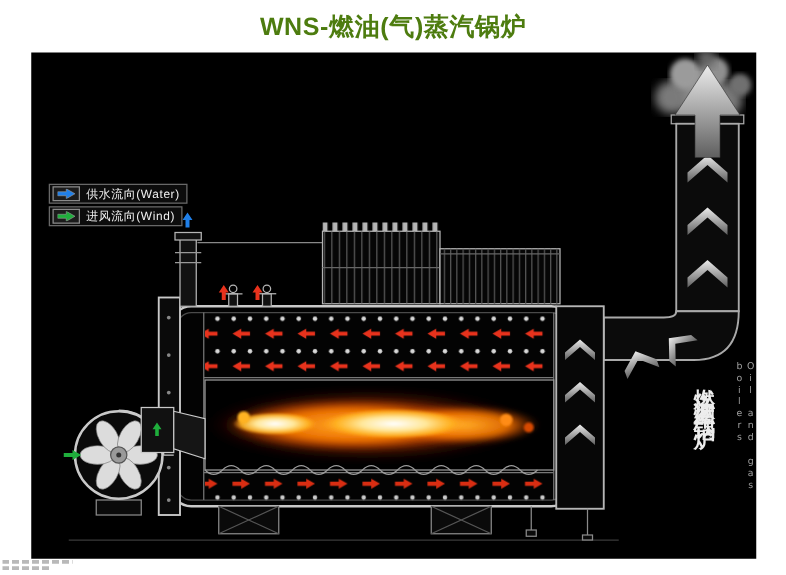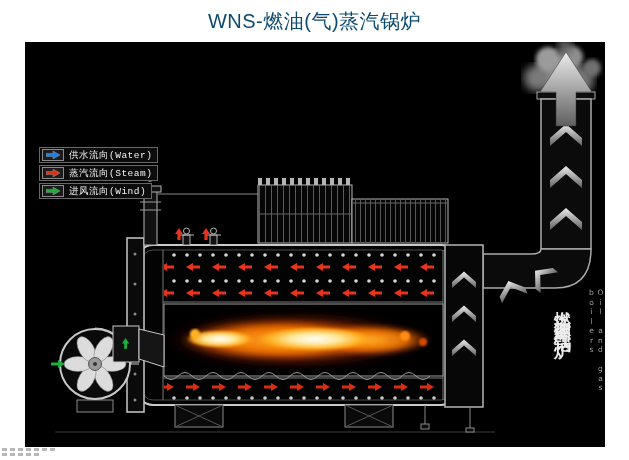--- a/index.html
+++ b/index.html
@@ -1,27 +1,27 @@
 <!DOCTYPE html>
 <html><head>
 <meta charset="utf-8">
 <style>
   *{box-sizing:border-box;margin:0;padding:0}
   body{width:629px;height:460px;background:#fff;font-family:"Liberation Sans",sans-serif;overflow:hidden}
   .stage{position:relative;width:629px;height:460px;background:#fff}
   .title-bar{position:absolute;left:0;top:0;width:629px;height:42px;display:flex;align-items:center;justify-content:center;background:#fff}
-  .title-bar h1{font-size:20px;font-weight:400;color:#0c4a6e;letter-spacing:0.5px}
+  .title-bar h1{font-size:20px;font-weight:700;color:#4d7c0f;letter-spacing:0.5px}
   .panel{position:absolute;left:25px;top:42px;width:580px;height:405px;background:#000;overflow:hidden}
   .panel svg{position:absolute;left:0;top:0}
   
   .legend{position:absolute;left:14px;top:105px;display:flex;flex-direction:column;gap:2px}
   .legend-row{display:flex;align-items:center;gap:5px;background:#0c0c0c;border:1px solid #686868;padding:1px 5px 1px 2px;width:max-content;height:16px}
   .chip{width:22px;height:12px;background:#1b1b1b;border:1px solid #8a8a8a;display:flex;align-items:center;justify-content:center}
   .chip svg{position:static;display:block}
-  .legend-label{font-size:9.5px;color:#f2f2f2;letter-spacing:0.5px;white-space:nowrap;font-family:Liberation Mono, monospace}
+  .legend-label{font-size:9.5px;color:#f2f2f2;letter-spacing:0.5px;white-space:nowrap;font-family:Liberation Sans, sans-serif}
   
   .side-cn{position:absolute;left:527px;top:256px;writing-mode:vertical-rl;text-orientation:upright;color:#ededed;font-size:17px;font-weight:600;letter-spacing:6px;font-family:"DejaVu Sans","Liberation Sans",sans-serif}
   .side-en{position:absolute;left:562px;top:246px;writing-mode:vertical-rl;text-orientation:upright;color:#9f9f9f;font-size:7.5px;letter-spacing:0.5px;font-family:"DejaVu Sans","Liberation Sans",sans-serif}
   
   .watermark{position:absolute;left:2px;bottom:2px;width:56px}
   .watermark i{display:block;height:3px;margin-bottom:2px;background:repeating-linear-gradient(90deg,#b9b9b9 0 5px,transparent 5px 8px)}
   .watermark i:last-child{width:38px}
 </style>
 </head>
 <body>
@@ -245,28 +245,20 @@
         <span class="chip">
           <svg width="14" height="8" viewBox="0 0 14 8">
               <polygon stroke="#9a9a9a" stroke-width="0.5" points="14,4 7,0 7,2.4 0,2.4 0,5.6 7,5.6 7,8" fill="#1f7fe8"></polygon>
             </svg>
         </span>
         <span class="legend-label">供水流向(Water)</span>
       </div>
       <div class="legend-row">
         <span class="chip">
           <svg width="14" height="8" viewBox="0 0 14 8">
-              <polygon stroke="#9a9a9a" stroke-width="0.5" points="14,4 7,0 7,2.4 0,2.4 0,5.6 7,5.6 7,8" fill="#e03212"></polygon>
-            </svg>
-        </span>
-        <span class="legend-label">蒸汽流向(Steam)</span>
-      </div>
-      <div class="legend-row">
-        <span class="chip">
-          <svg width="14" height="8" viewBox="0 0 14 8">
               <polygon stroke="#9a9a9a" stroke-width="0.5" points="14,4 7,0 7,2.4 0,2.4 0,5.6 7,5.6 7,8" fill="#1fae3c"></polygon>
             </svg>
         </span>
         <span class="legend-label">进风流向(Wind)</span>
       </div>
     </div>
 
     <div class="side-cn">燃油燃气锅炉</div>
     <div class="side-en">Oil and gas boilers</div>
   </div>

